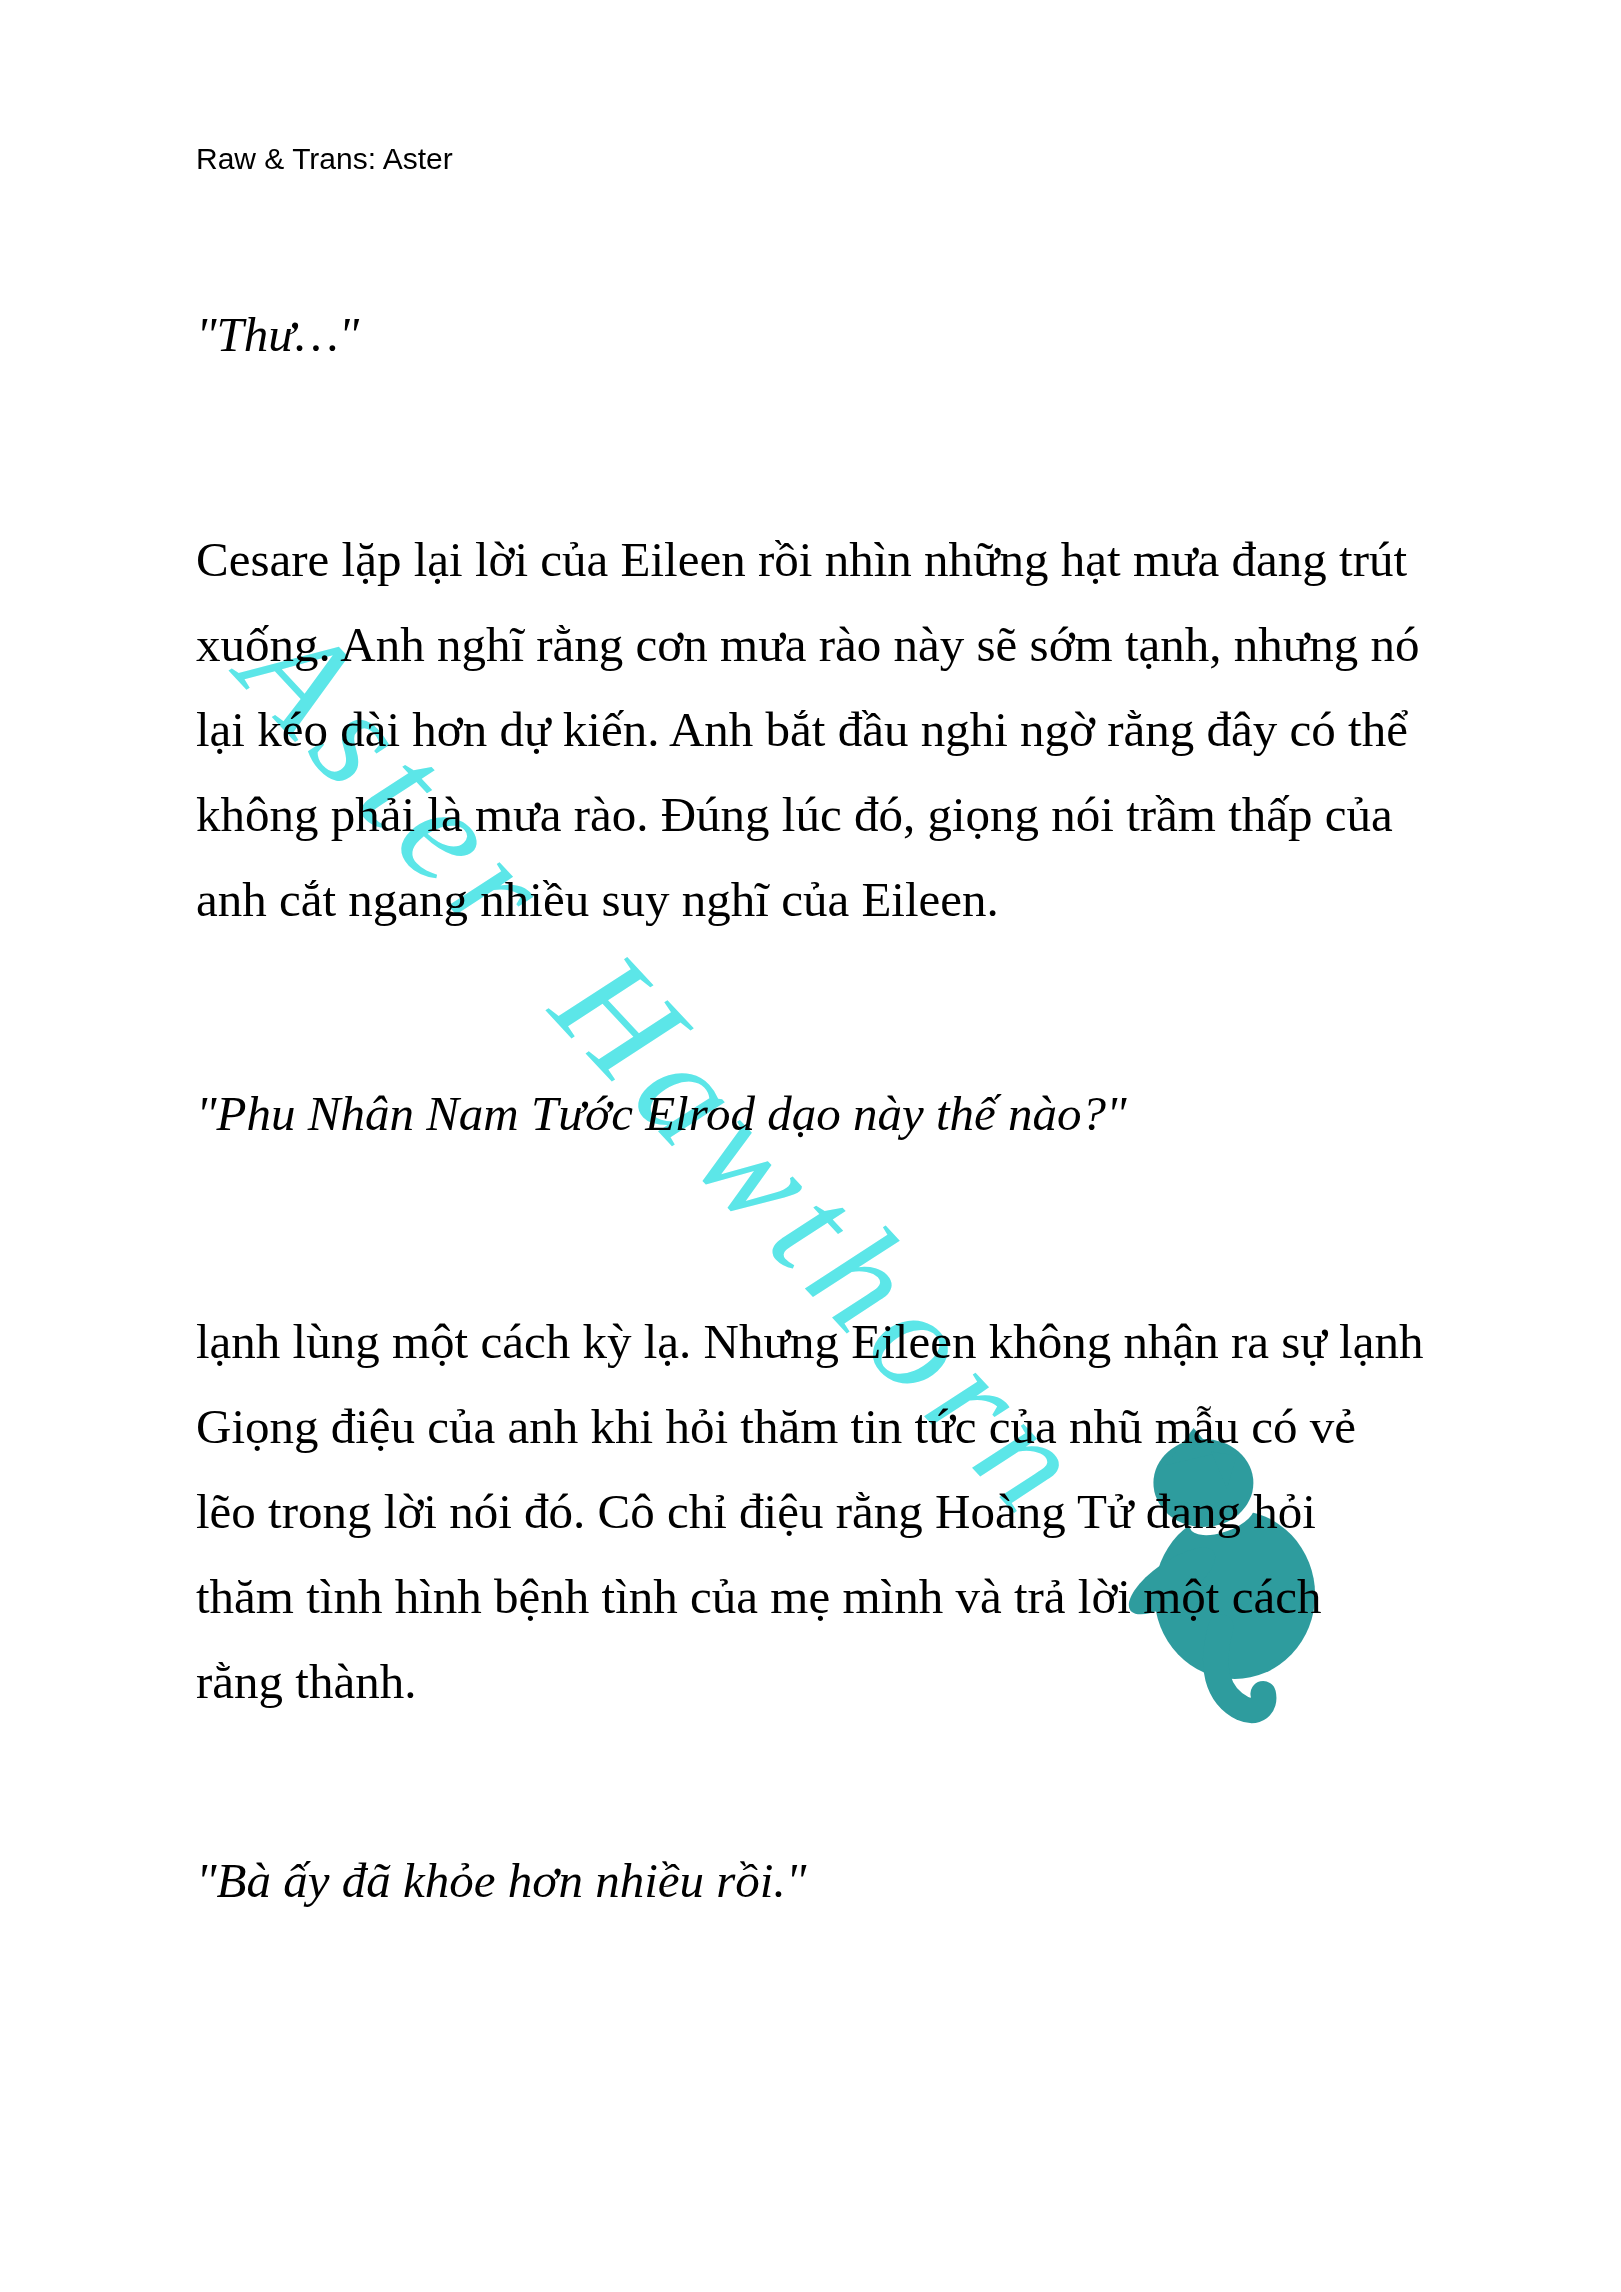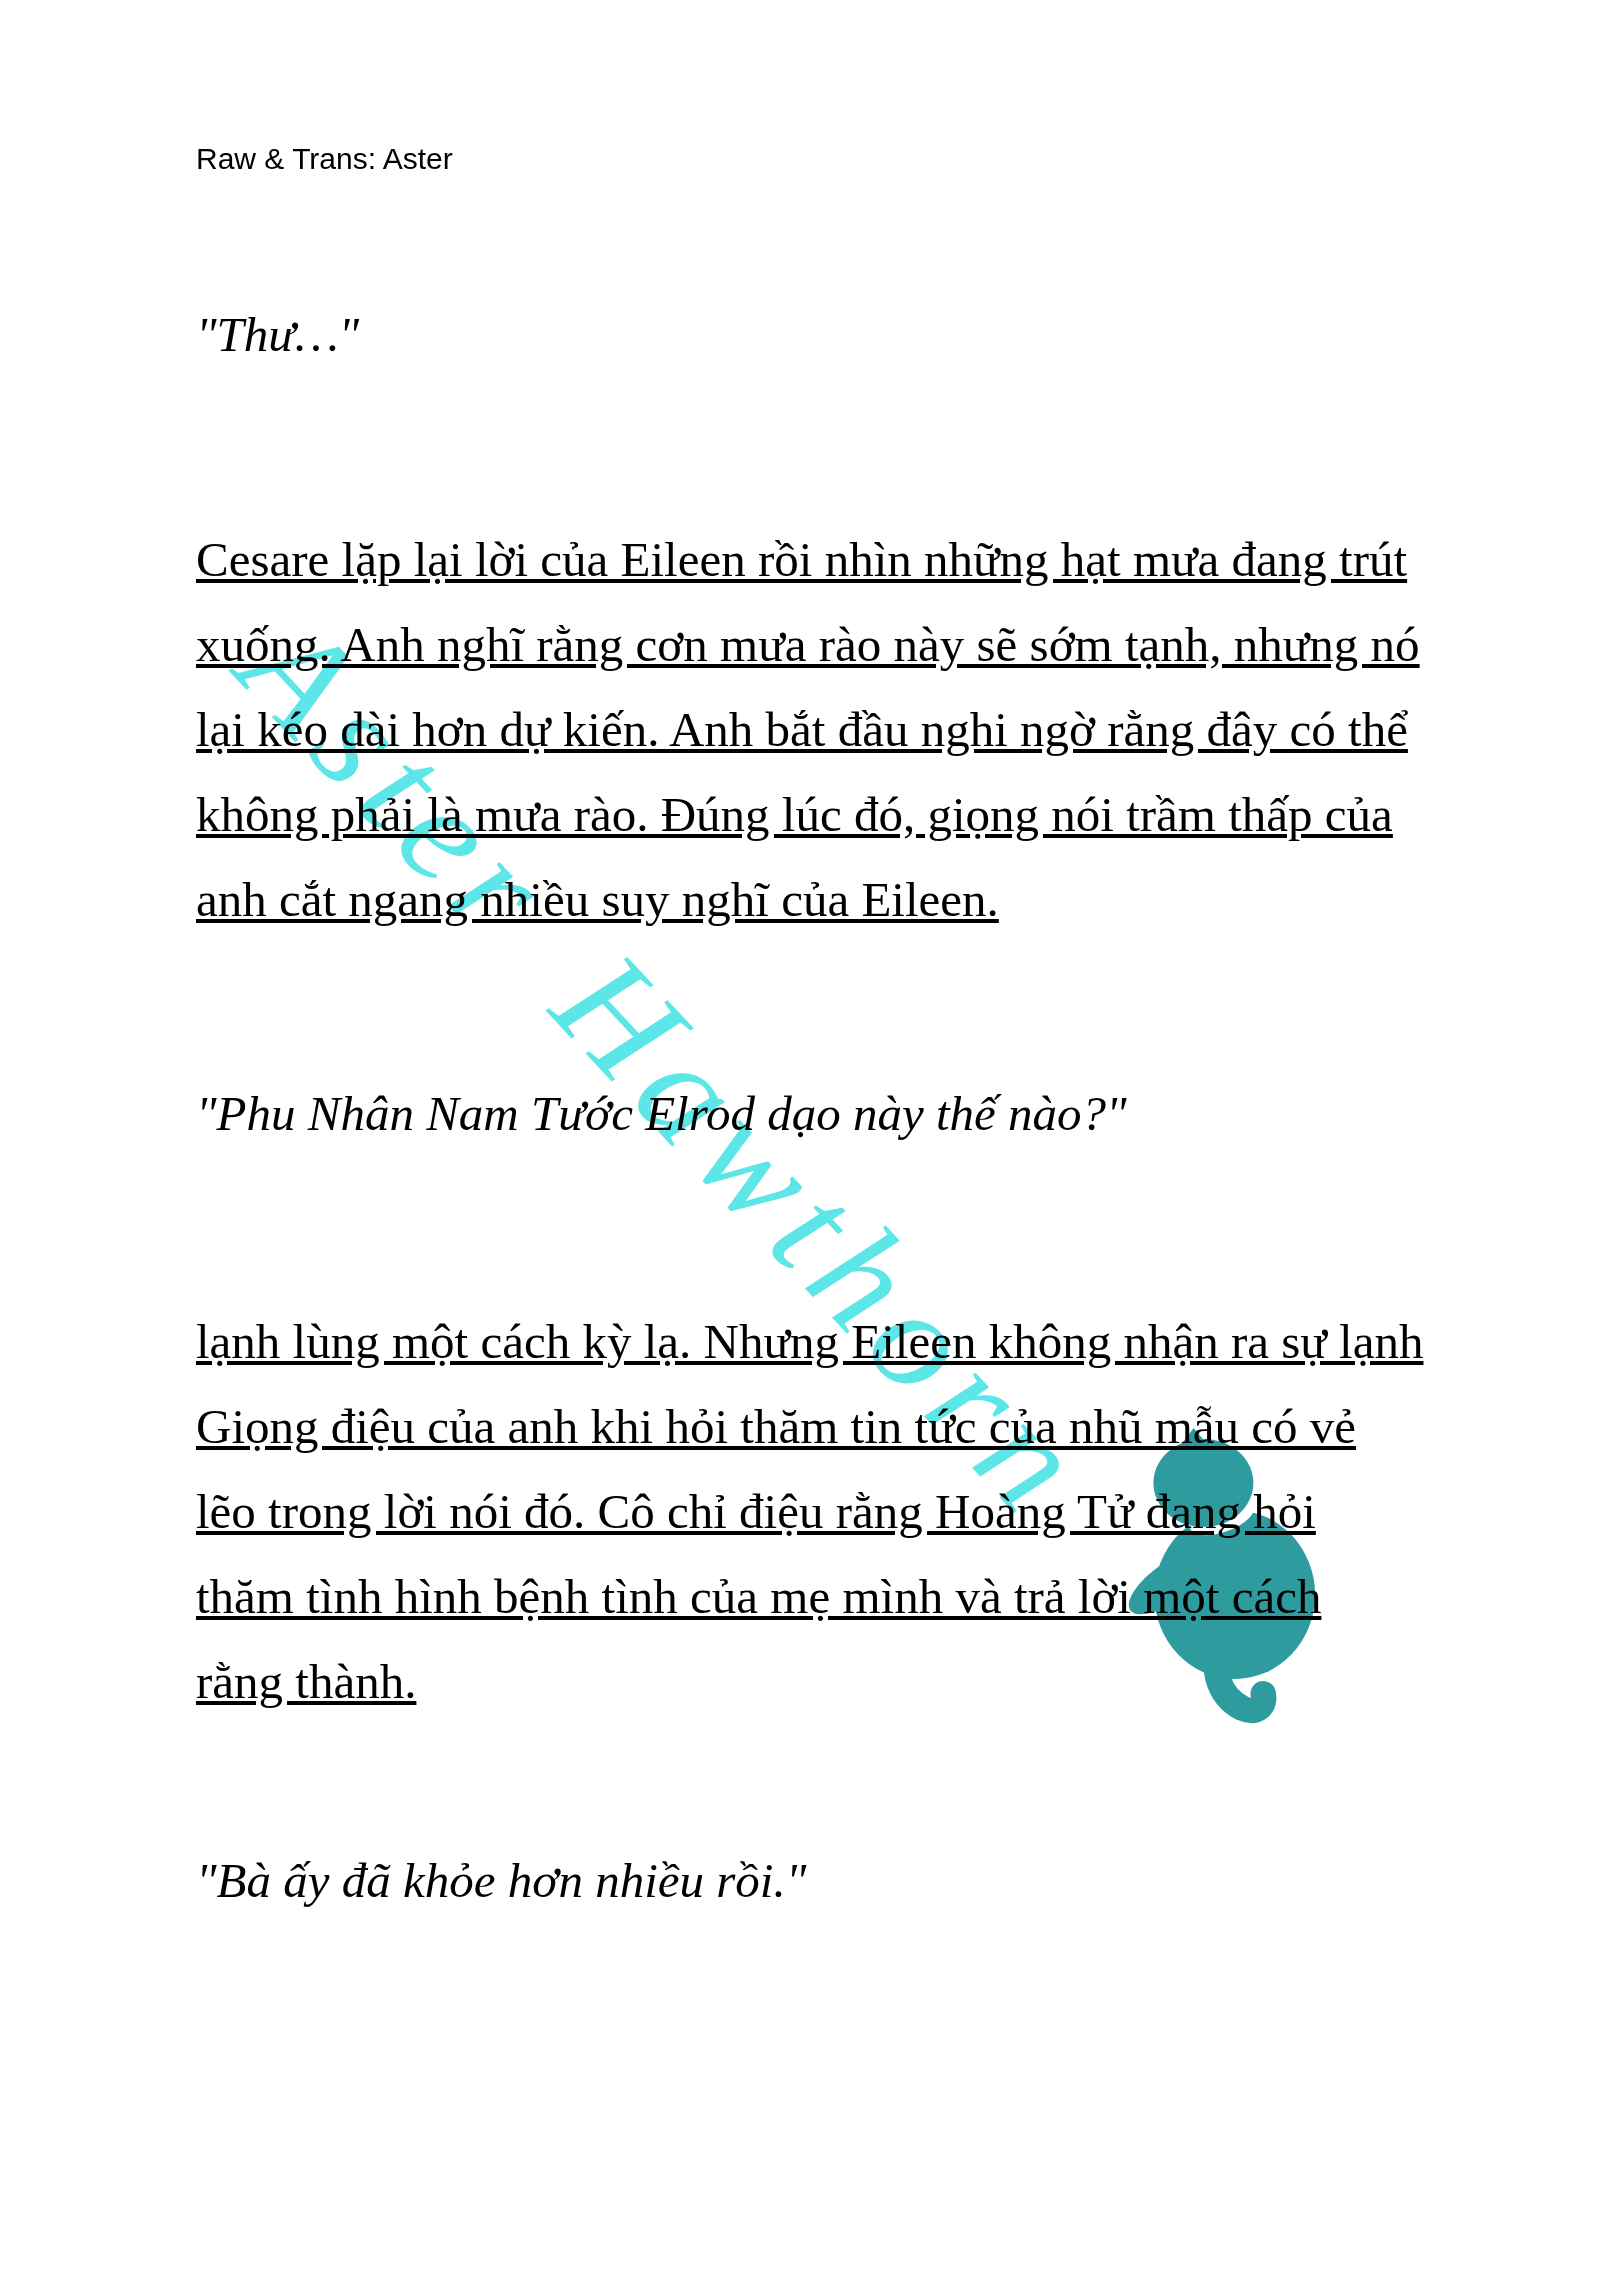--- a/index.html
+++ b/index.html
@@ -66,21 +66,21 @@
   .para {
     position: absolute;
     left: 196px;
     font-size: 49px;
     line-height: 85px;
     color: #000;
     z-index: 2;
   }
   .p1 { top: 517px; }
   .p2 { top: 1299px; }
-  .line { white-space: nowrap; text-decoration: underline; }
+  .line { white-space: nowrap; }
 </style>
 </head>
 <body>
 
 <div class="page">
 
   <div class="watermark" style="color: rgb(92, 230, 232);">Aster Hawthorn</div>
 
   <svg class="cat" viewBox="0 0 200 315" xmlns="http://www.w3.org/2000/svg" aria-hidden="true" style="color: rgb(46, 156, 158);">
 

